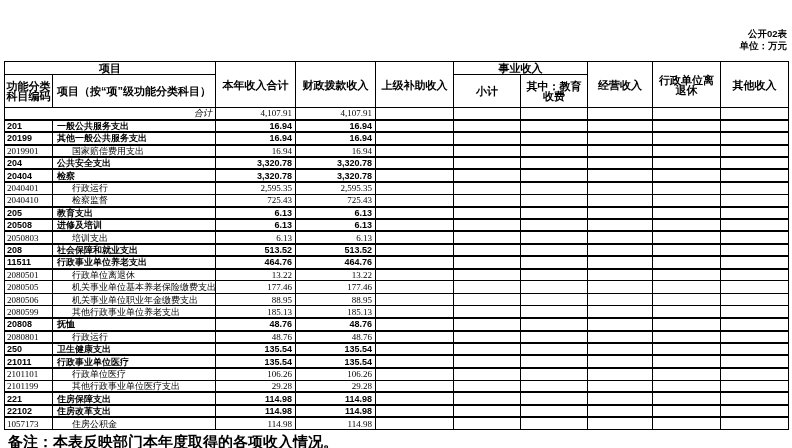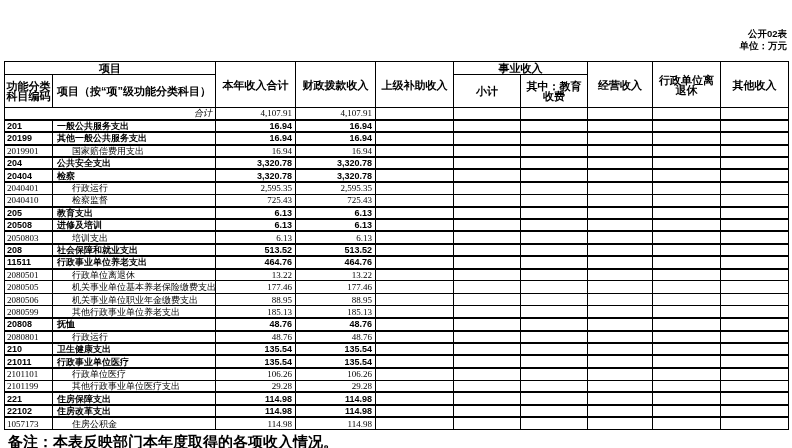--- a/index.html
+++ b/index.html
@@ -322,21 +322,21 @@
           <td class="num">48.76</td>
           <td class="num">48.76</td>
           <td class="num"></td>
           <td class="num"></td>
           <td class="num"></td>
           <td class="num"></td>
           <td class="num"></td>
           <td class="num"></td>
         </tr>
         <tr class="bold">
-          <td class="code">210</td>
+          <td class="code">250</td>
           <td class="name">卫生健康支出</td>
           <td class="num">135.54</td>
           <td class="num">135.54</td>
           <td class="num"></td>
           <td class="num"></td>
           <td class="num"></td>
           <td class="num"></td>
           <td class="num"></td>
           <td class="num"></td>
         </tr>

